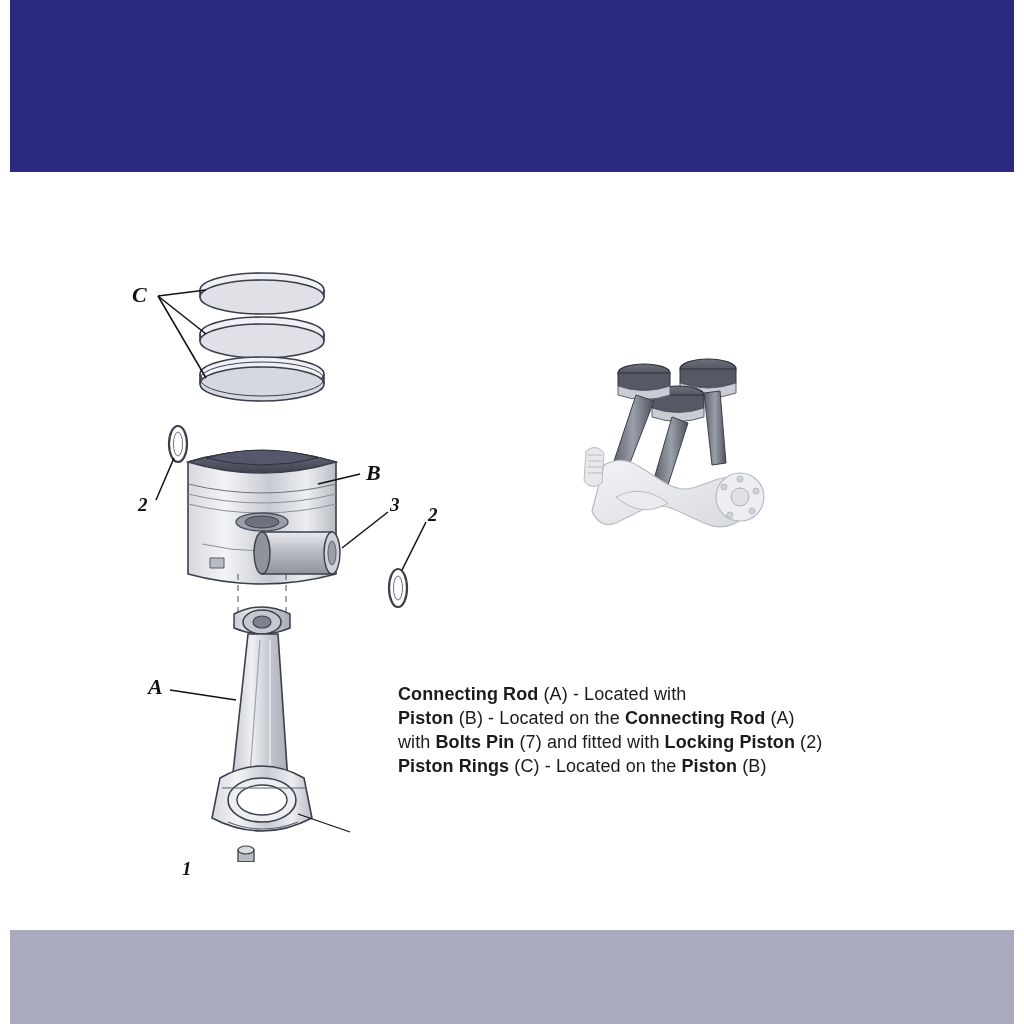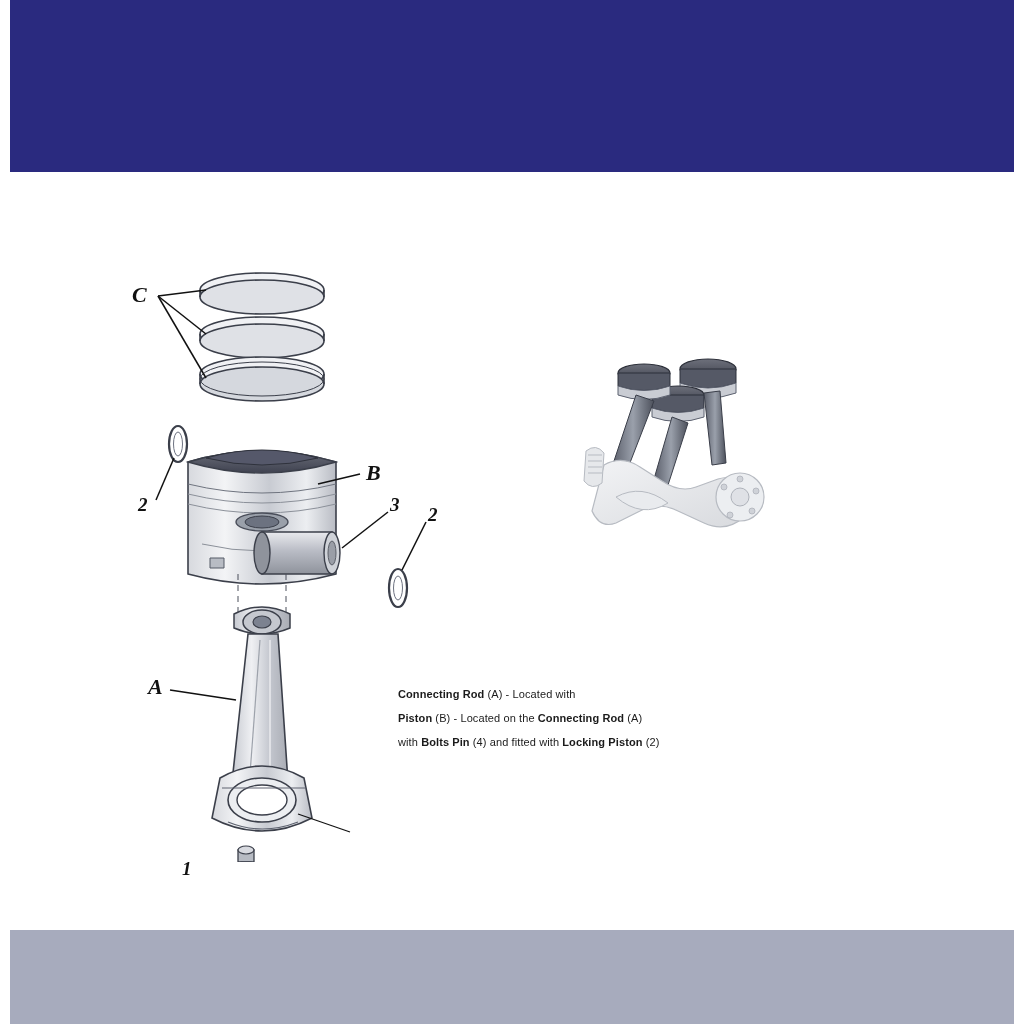--- a/index.html
+++ b/index.html
@@ -35,21 +35,21 @@
     background:#ffffff;
   }
 
   
   .fig-exploded{position:absolute;left:100px;top:50px;width:460px;height:640px;}
   .fig-assembly{position:absolute;left:570px;top:175px;width:230px;height:230px;}
 
   
   .caption{
     position:absolute;left:388px;top:510px;width:470px;
-    font-size:11px;line-height:24px;color:#1b1b1b;
+    font-size:18px;line-height:24px;color:#1b1b1b;
     letter-spacing:0.1px;
   }
   .caption div{white-space:nowrap;}
   .caption b{font-weight:bold;}
 
   
   .callout{
     position:absolute;
     font-family:"Liberation Serif", serif;
     font-style:italic;font-weight:bold;
@@ -273,19 +273,22 @@
   </div>
 
   <div class="caption">
     <div>
       <b>Connecting Rod</b><span> (A) - Located with</span>
     </div>
     <div>
       <b>Piston</b><span> (B) - Located on the </span><b>Connecting Rod</b><span> (A)</span>
     </div>
     <div>
-      <span>with </span><b>Bolts Pin</b><span> (4) and fitted with </span><b>Locking Piston</b><span> (2)</span>
+      <span>with </span><b>Bolts Pin</b><span> (7) and fitted with </span><b>Locking Piston</b><span> (2)</span>
+    </div>
+    <div>
+      <b>Piston Rings</b><span> (C) - Located on the </span><b>Piston</b><span> (B)</span>
     </div>
   </div>
 
 </div>
 
 <div class="footer-band"></div>
 
 </body></html>

